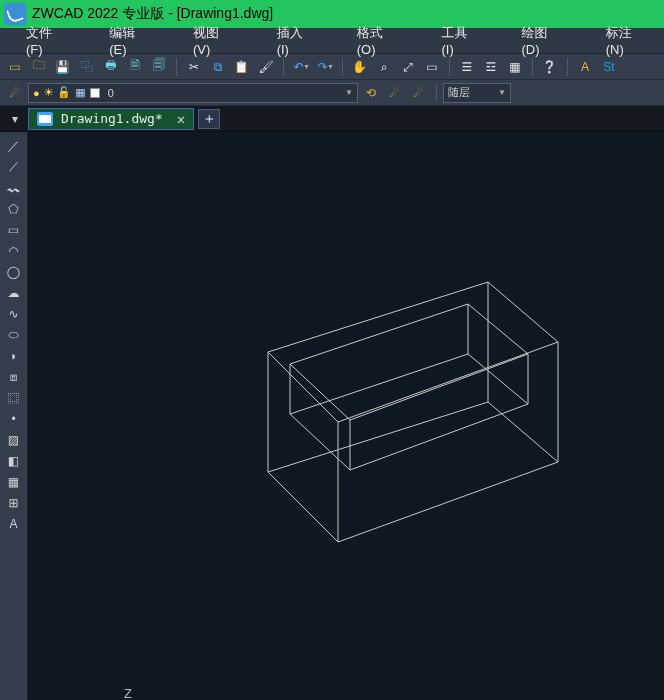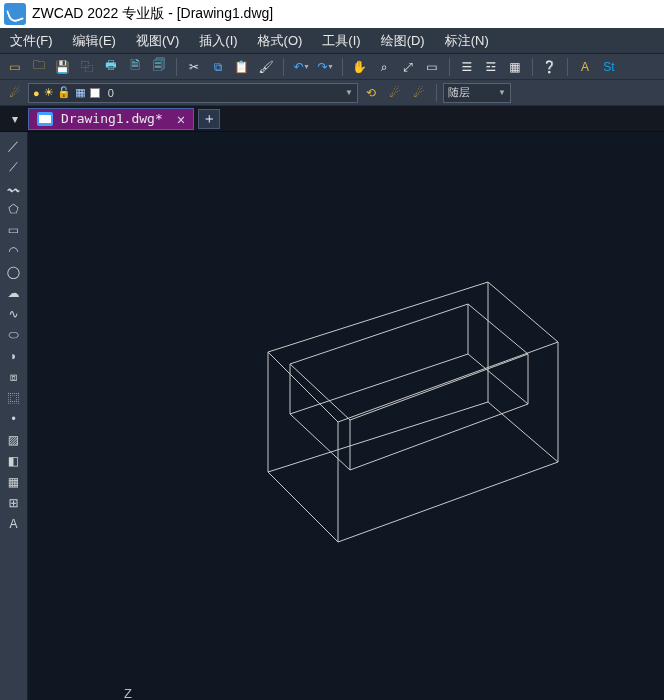--- a/index.html
+++ b/index.html
@@ -9,21 +9,21 @@
     background: #2b3340;
     color: #d0d0d0;
     width: 664px;
     height: 700px;
     overflow: hidden;
     user-select: none;
   }
   
   .titlebar {
     height: 28px;
-    background: #ffffff;
+    background: #22c55e;
     color: #000;
     display: flex;
     align-items: center;
     padding-left: 4px;
     font-size: 14px;
   }
   .titlebar .logo {
     width: 22px; height: 22px;
     background: #3a8fd8;
     margin-right: 6px;
@@ -40,21 +40,21 @@
   }
   
   .menubar {
     height: 26px;
     background: #2f3845;
     display: flex;
     align-items: stretch;
     border-bottom: 1px solid #1c222c;
   }
   .menubar .menu {
-    padding: 0 10px;
+    padding: 0 26px;
     display:flex;align-items:center;
     color:#e8e8e8;
     font-size:13px;
     cursor:default;
   }
   
   .toolbar-row{
     height:26px;
     background:#343d4c;
     display:flex;
@@ -93,21 +93,21 @@
     display:flex;align-items:center;
     padding-left:6px;
     gap:4px;
     border-bottom:1px solid #0c1016;
   }
   .tabstrip .arrow-down{
     width:18px;height:18px;color:#cfcfcf;display:flex;align-items:center;justify-content:center;
   }
   .doctab{
     height:22px;
-    background:#701a75;
+    background:#14532d;
     border:1px solid #4465a8;
     display:flex;align-items:center;
     padding:0 8px;
     gap:8px;
     font-family: "Consolas", monospace;
     font-size:13px;
     color:#e8e8e8;
   }
   .doctab .dicon{
     width:16px;height:14px;background:#3fa0ff;border-radius:2px;position:relative;

